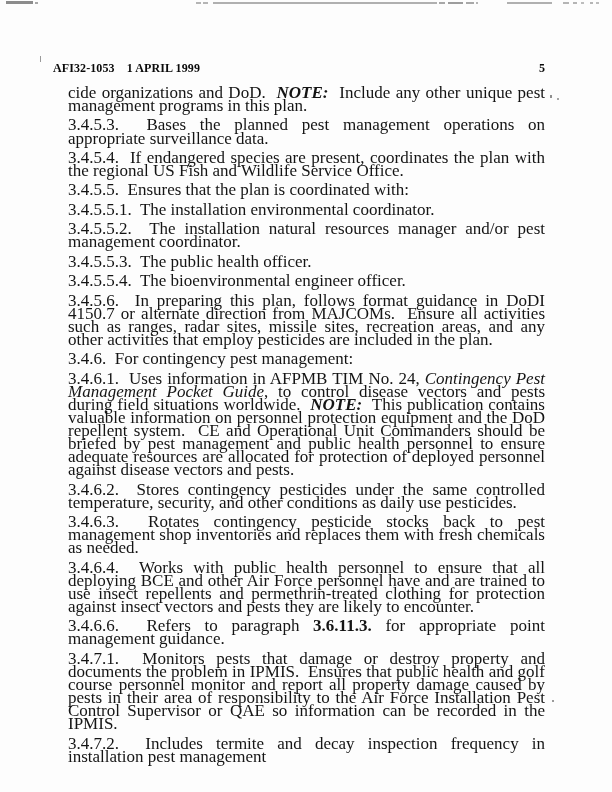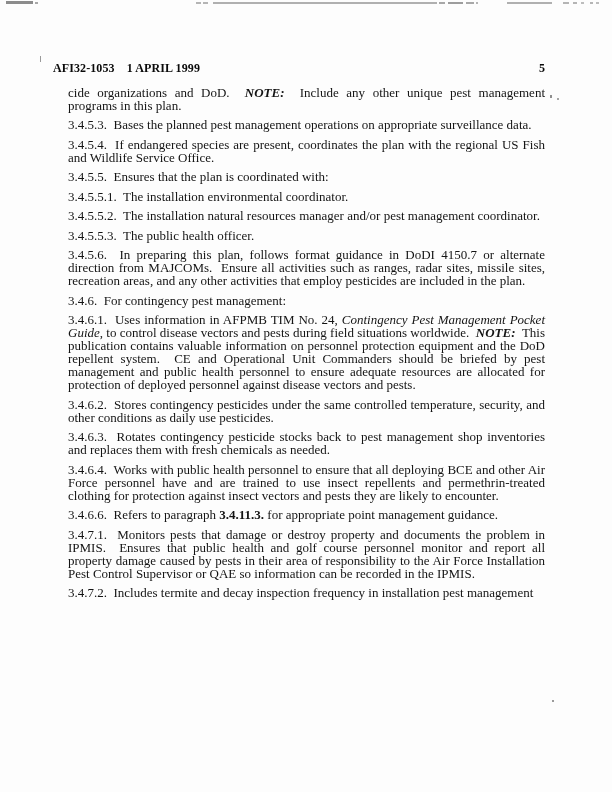--- a/index.html
+++ b/index.html
@@ -31,21 +31,21 @@
     line-height: 14px;
     color: #0a0a0a;
     letter-spacing: 0.1px;
   }
   .header-left span { display: inline-block; }
   .hdr-date { margin-left: 9px; }
 
   .doc-body {
     position: absolute;
     top: 86px; left: 68px; width: 477px;
-    font-size: 13px;
+    font-size: 17px;
     line-height: 13.1px;
     color: #141414;
   }
   .doc-body p.para {
     margin: 0 0 6.3px 0;
     text-align: justify;
   }
   .ind-2 { margin-left: 0; }
   .ind-3 { margin-left: 19px; }
   .ind-4 { margin-left: 38px; font-family: Liberation Serif, serif; }
@@ -90,24 +90,25 @@
   </header>
 
   <main class="doc-body">
       <p class="para ind-3"><span class="r">cide organizations and DoD.&nbsp; </span><span class="bi">NOTE:</span><span class="r">&nbsp; Include any other unique pest management programs in this plan.</span></p>
       <p class="para ind-3"><span class="r">3.4.5.3.&nbsp; Bases the planned pest management operations on appropriate surveillance data.</span></p>
       <p class="para ind-3"><span class="r">3.4.5.4.&nbsp; If endangered species are present, coordinates the plan with the regional US Fish and Wildlife Service Office.</span></p>
       <p class="para ind-3"><span class="r">3.4.5.5.&nbsp; Ensures that the plan is coordinated with:</span></p>
       <p class="para ind-4"><span class="r">3.4.5.5.1.&nbsp; The installation environmental coordinator.</span></p>
       <p class="para ind-4"><span class="r">3.4.5.5.2.&nbsp; The installation natural resources manager and/or pest management coordinator.</span></p>
       <p class="para ind-4"><span class="r">3.4.5.5.3.&nbsp; The public health officer.</span></p>
+      <p class="para ind-4"><span class="r">3.4.5.5.4.&nbsp; The bioenvironmental engineer officer.</span></p>
       <p class="para ind-3"><span class="r">3.4.5.6.&nbsp; In preparing this plan, follows format guidance in DoDI 4150.7 or alternate direction from MAJCOMs.&nbsp; Ensure all activities such as ranges, radar sites, missile sites, recreation areas, and any other activities that employ pesticides are included in the plan.</span></p>
       <p class="para ind-2"><span class="r">3.4.6.&nbsp; For contingency pest management:</span></p>
       <p class="para ind-3"><span class="r">3.4.6.1.&nbsp; Uses information in AFPMB TIM No. 24, </span><span class="i">Contingency Pest Management Pocket Guide</span><span class="r">, to control disease vectors and pests during field situations worldwide.&nbsp; </span><span class="bi">NOTE:</span><span class="r">&nbsp; This publication contains valuable information on personnel protection equipment and the DoD repellent system.&nbsp; CE and Operational Unit Commanders should be briefed by pest management and public health personnel to ensure adequate resources are allocated for protection of deployed personnel against disease vectors and pests.</span></p>
       <p class="para ind-3"><span class="r">3.4.6.2.&nbsp; Stores contingency pesticides under the same controlled temperature, security, and other conditions as daily use pesticides.</span></p>
       <p class="para ind-3"><span class="r">3.4.6.3.&nbsp; Rotates contingency pesticide stocks back to pest management shop inventories and replaces them with fresh chemicals as needed.</span></p>
       <p class="para ind-3"><span class="r">3.4.6.4.&nbsp; Works with public health personnel to ensure that all deploying BCE and other Air Force personnel have and are trained to use insect repellents and permethrin-treated clothing for protection against insect vectors and pests they are likely to encounter.</span></p>
-      <p class="para ind-3"><span class="r">3.4.6.6.&nbsp; Refers to paragraph </span><span class="b">3.4.11.3.</span><span class="r"> for appropriate point management guidance.</span></p>
+      <p class="para ind-3"><span class="r">3.4.6.6.&nbsp; Refers to paragraph </span><span class="b">3.6.11.3.</span><span class="r"> for appropriate point management guidance.</span></p>
       <p class="para ind-3"><span class="r">3.4.7.1.&nbsp; Monitors pests that damage or destroy property and documents the problem in IPMIS.&nbsp; Ensures that public health and golf course personnel monitor and report all property damage caused by pests in their area of responsibility to the Air Force Installation Pest Control Supervisor or QAE so information can be recorded in the IPMIS.</span></p>
       <p class="para ind-3"><span class="r">3.4.7.2.&nbsp; Includes termite and decay inspection frequency in installation pest management</span></p>
     </main>
 
 </div>
 
 </body></html>

